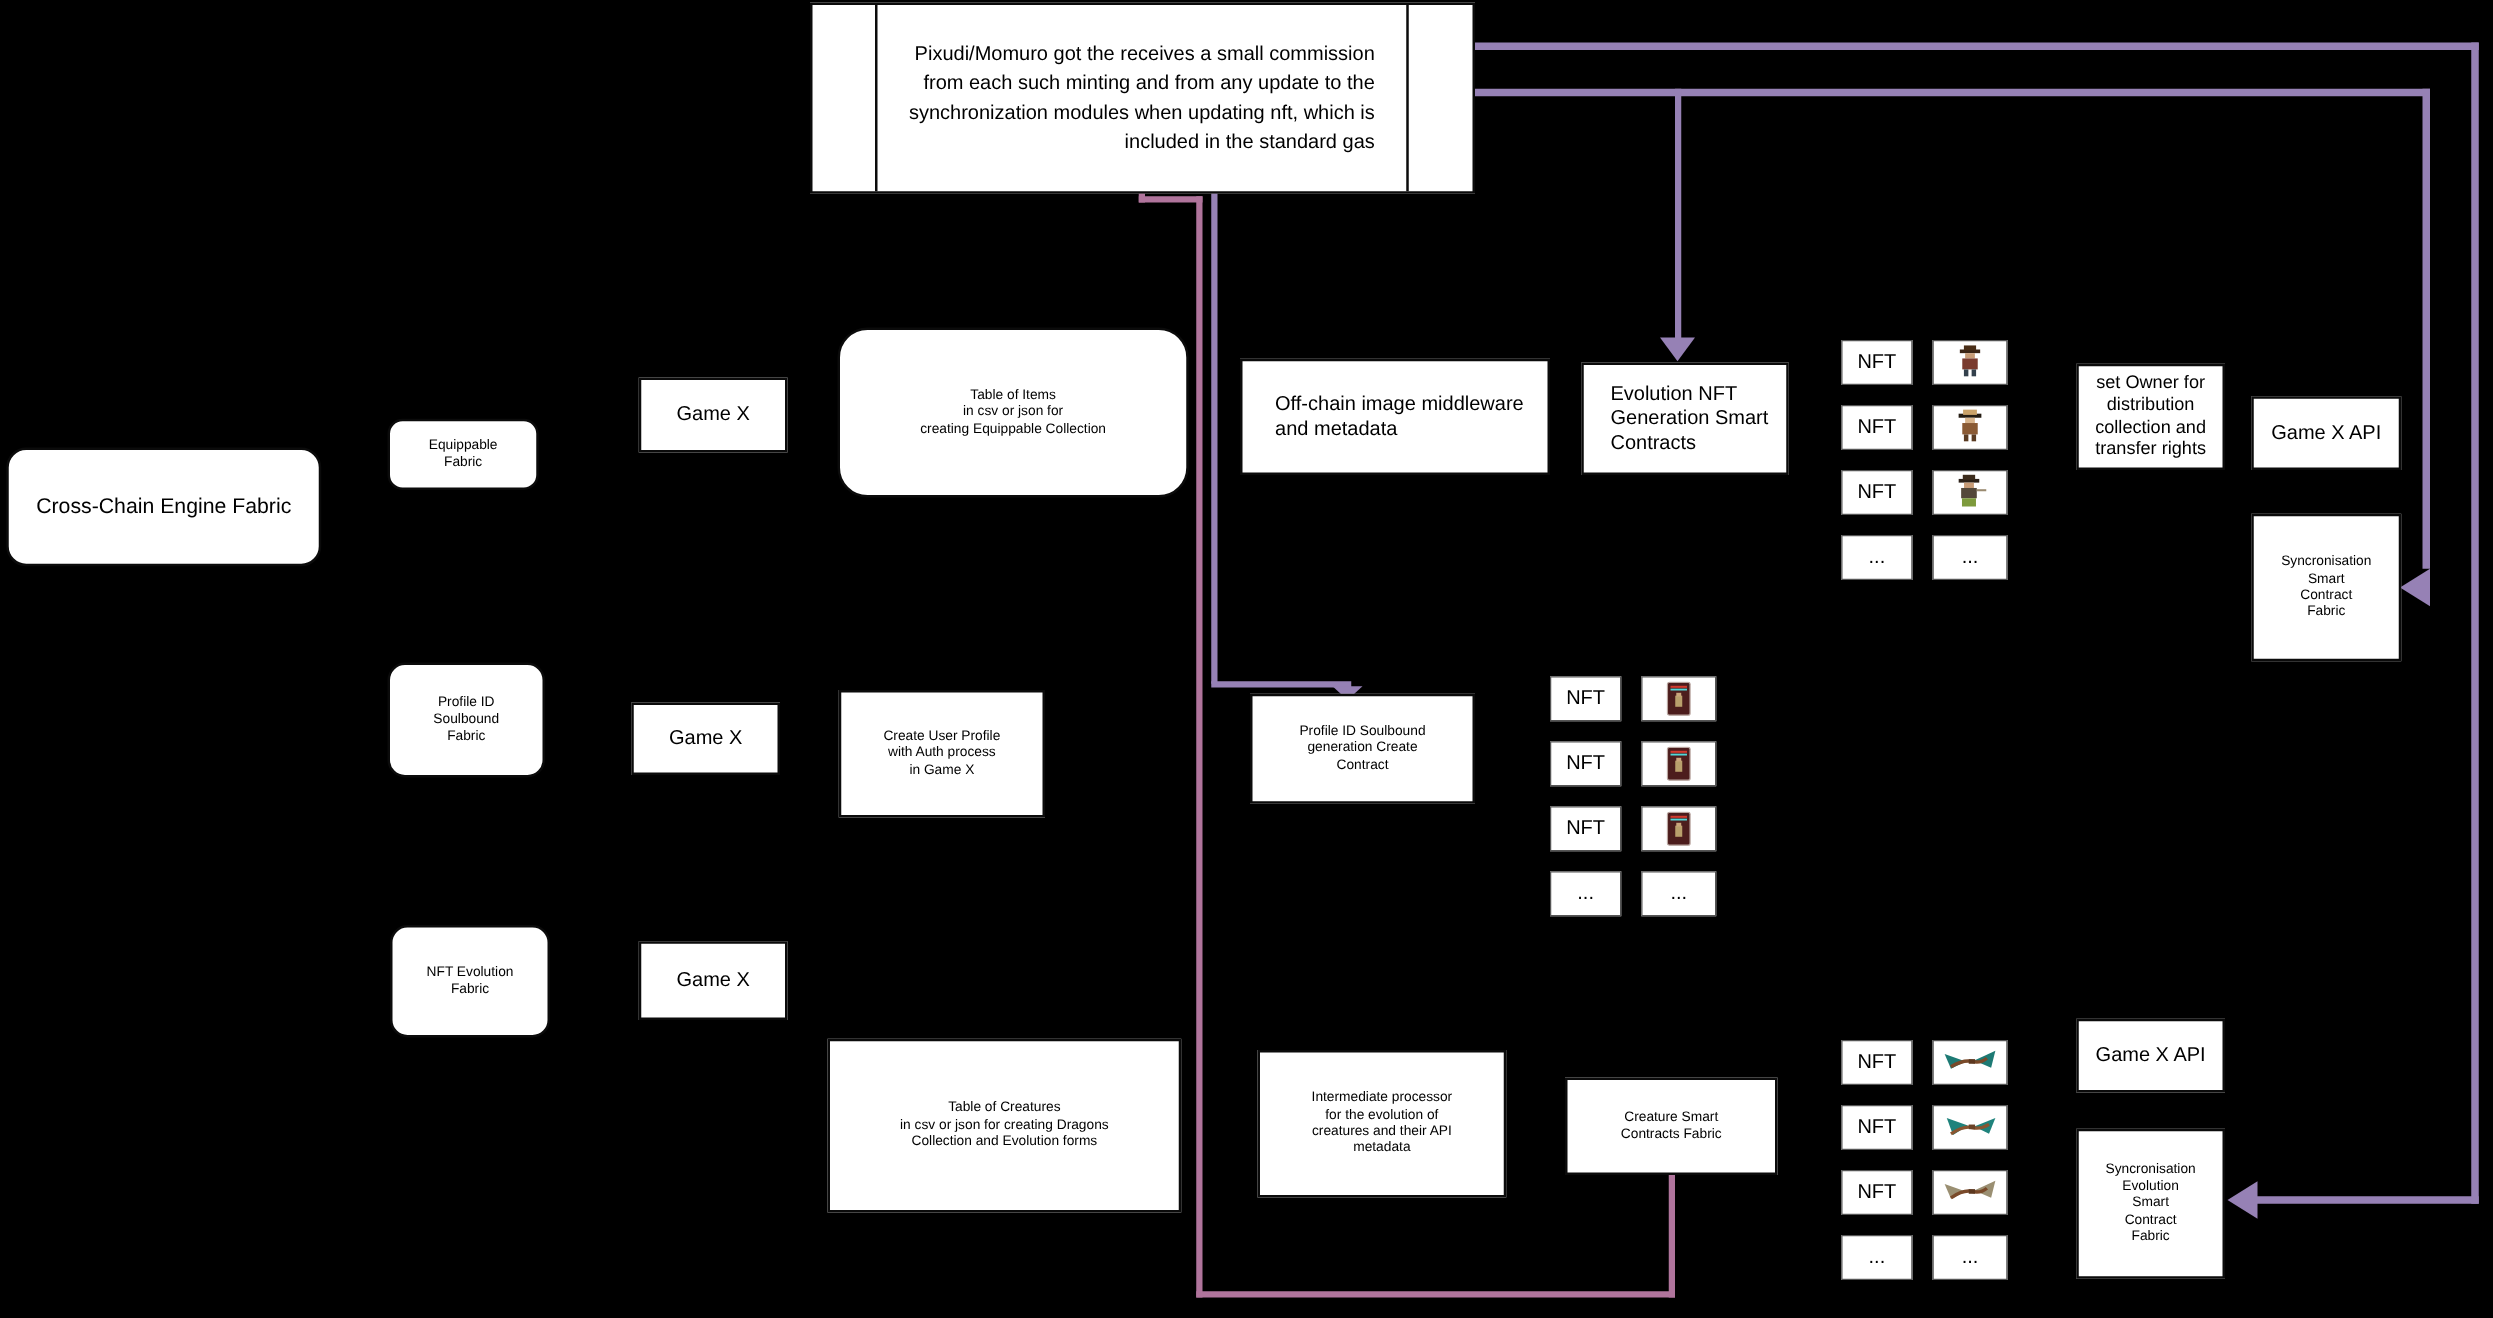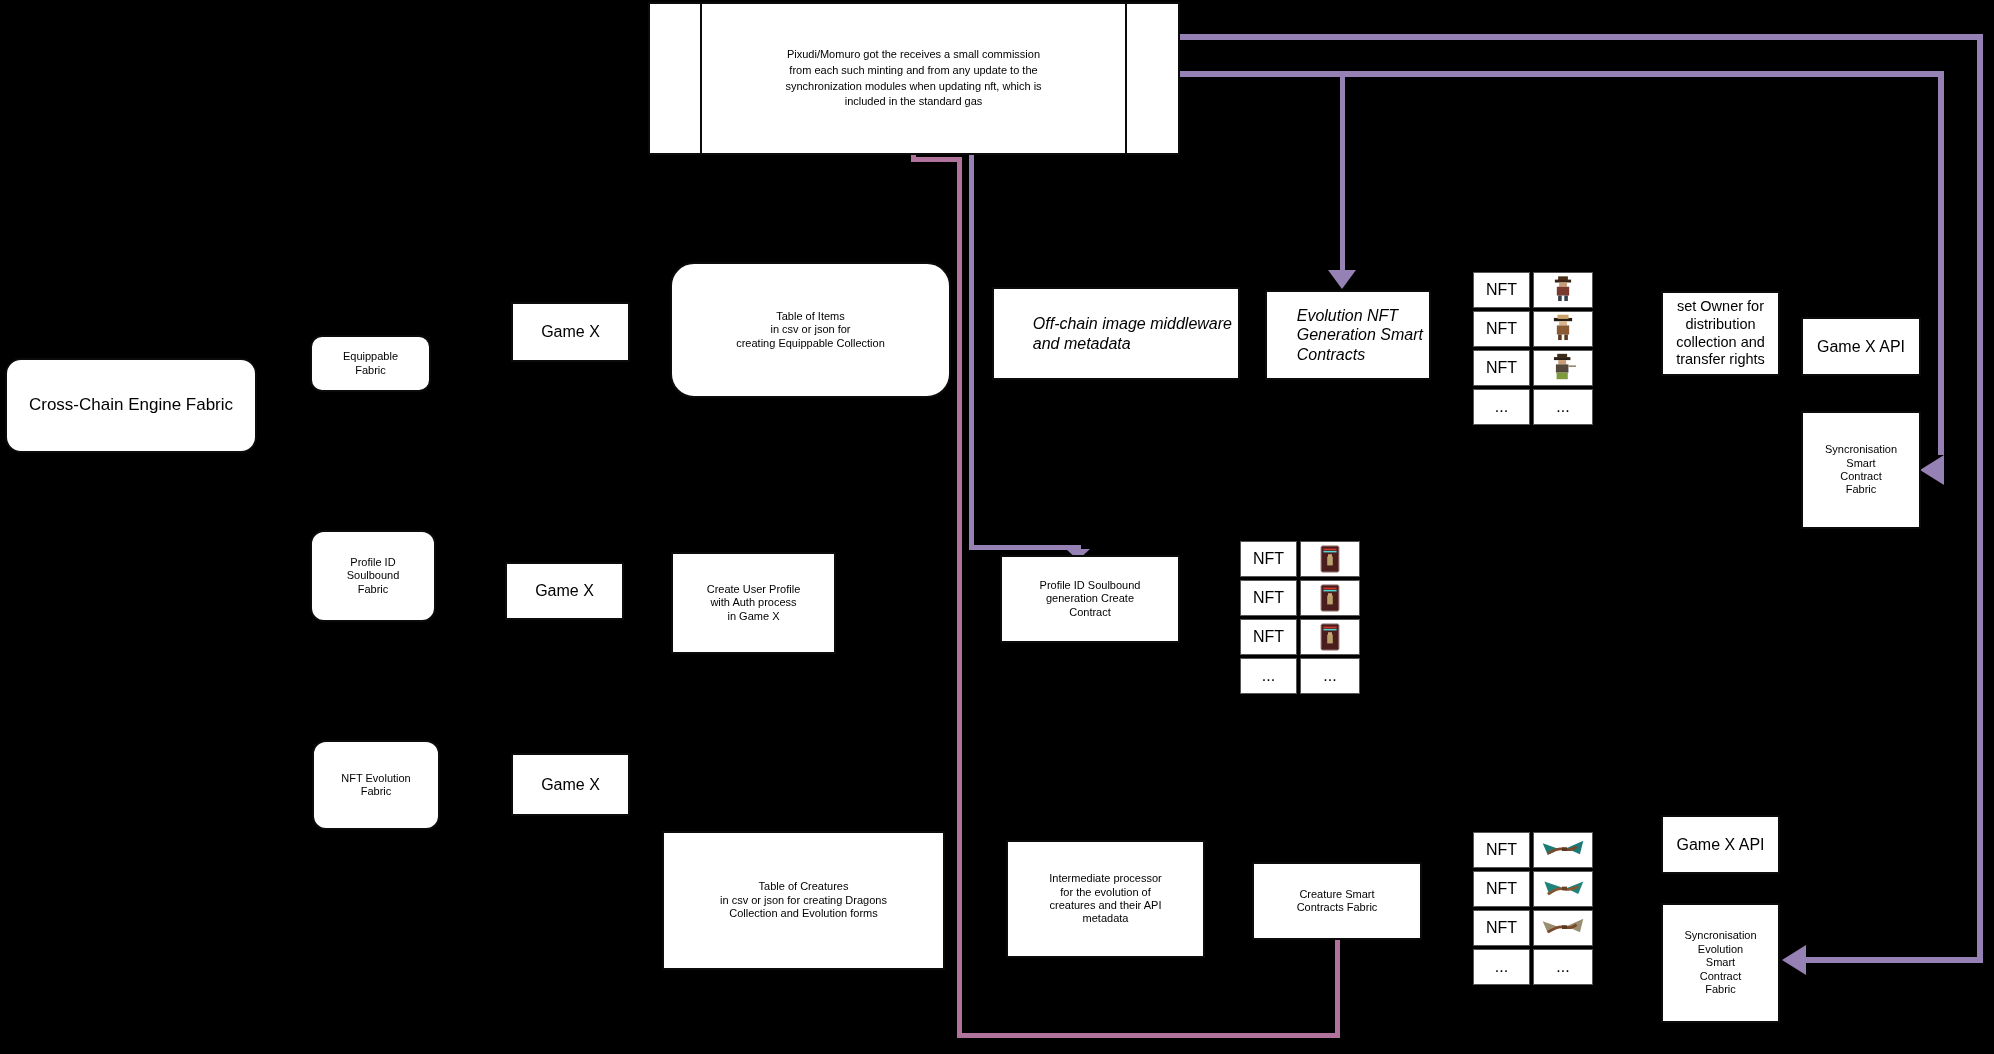--- a/index.html
+++ b/index.html
@@ -11,40 +11,40 @@
     color:#000;
   }
   .stage{position:absolute;inset:0;}
   .node{
     position:absolute;background:#fff;border:2px solid #0b0b0b;
     box-sizing:border-box;display:flex;align-items:center;justify-content:center;
     text-align:center;white-space:pre-line;line-height:1.22;
   }
   .rounded{border-radius:14px;}
   .rounded-lg{border-radius:24px;}
-  .left-align{justify-content:flex-end;text-align:left;padding-left:13px;padding-right:6px;font-style:italic;}
+  .left-align{justify-content:center;text-align:left;padding-left:13px;padding-right:6px;}
   .f14{font-size:14.5px}.f15{font-size:11px}.f16{font-size:16px}.f17{font-size:17px}
   
   .note{position:absolute;background:#fff;border:2px solid #0b0b0b;box-sizing:border-box;}
   .note .divider{position:absolute;top:0;bottom:0;width:2px;background:#0b0b0b;}
   .note .note-text{
     position:absolute;left:54px;right:55px;top:0;bottom:0;
     display:flex;align-items:center;justify-content:center;
-    text-align:center;font-size:11px;line-height:1.45;white-space:pre-line;
+    text-align:right;font-size:16px;line-height:1.45;white-space:pre-line;
   }
   
   .seg{position:absolute;}
   .purple{background:var(--purple,#9681b5);}
   .pink{background:var(--pink,#b0749c);}
   .arrow{position:absolute;width:0;height:0;}
   .arrow-left-purple{border-top:15px solid transparent;border-bottom:15px solid transparent;border-right:24px solid var(--purple,#9681b5);}
   .arrow-down-purple{border-left:14px solid transparent;border-right:14px solid transparent;border-top:19px solid var(--purple,#9681b5);}
   .arrow-down-small-purple{border-left:12px solid transparent;border-right:12px solid transparent;border-top:11px solid var(--purple,#9681b5);}
   
-  .nft-table{position:absolute;display:grid;grid-template-columns:57px 60px;gap:3px;text-align:center;}
+  .nft-table{position:absolute;display:grid;grid-template-columns:57px 60px;gap:16px;text-align:center;}
   .nft-cell{
     background:#fff;border:1px solid #555;box-sizing:border-box;height:36px;
     display:flex;align-items:center;justify-content:center;font-size:16px;
   }
   .nft-cell svg{display:block}
 </style>
 </head>
 <body style="background: rgb(0, 0, 0);">
 
 <div class="stage">

